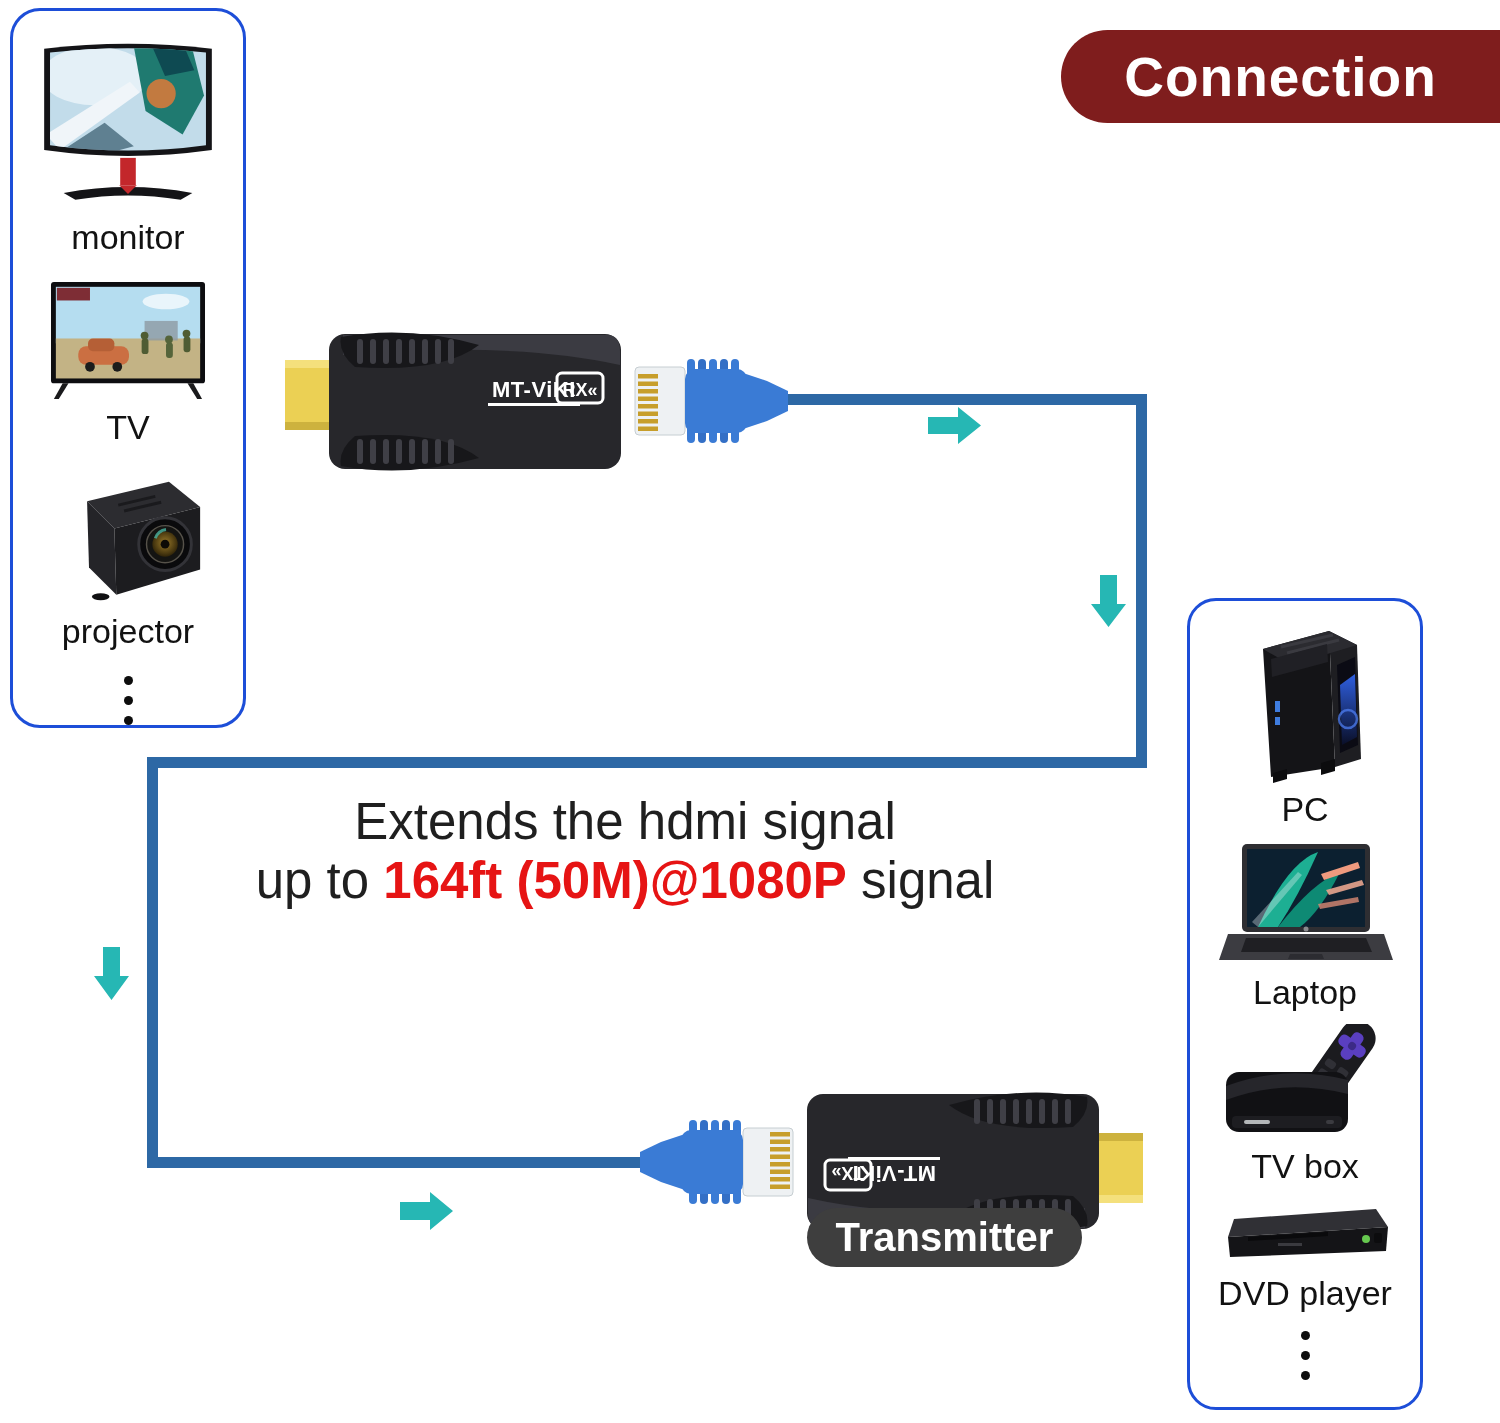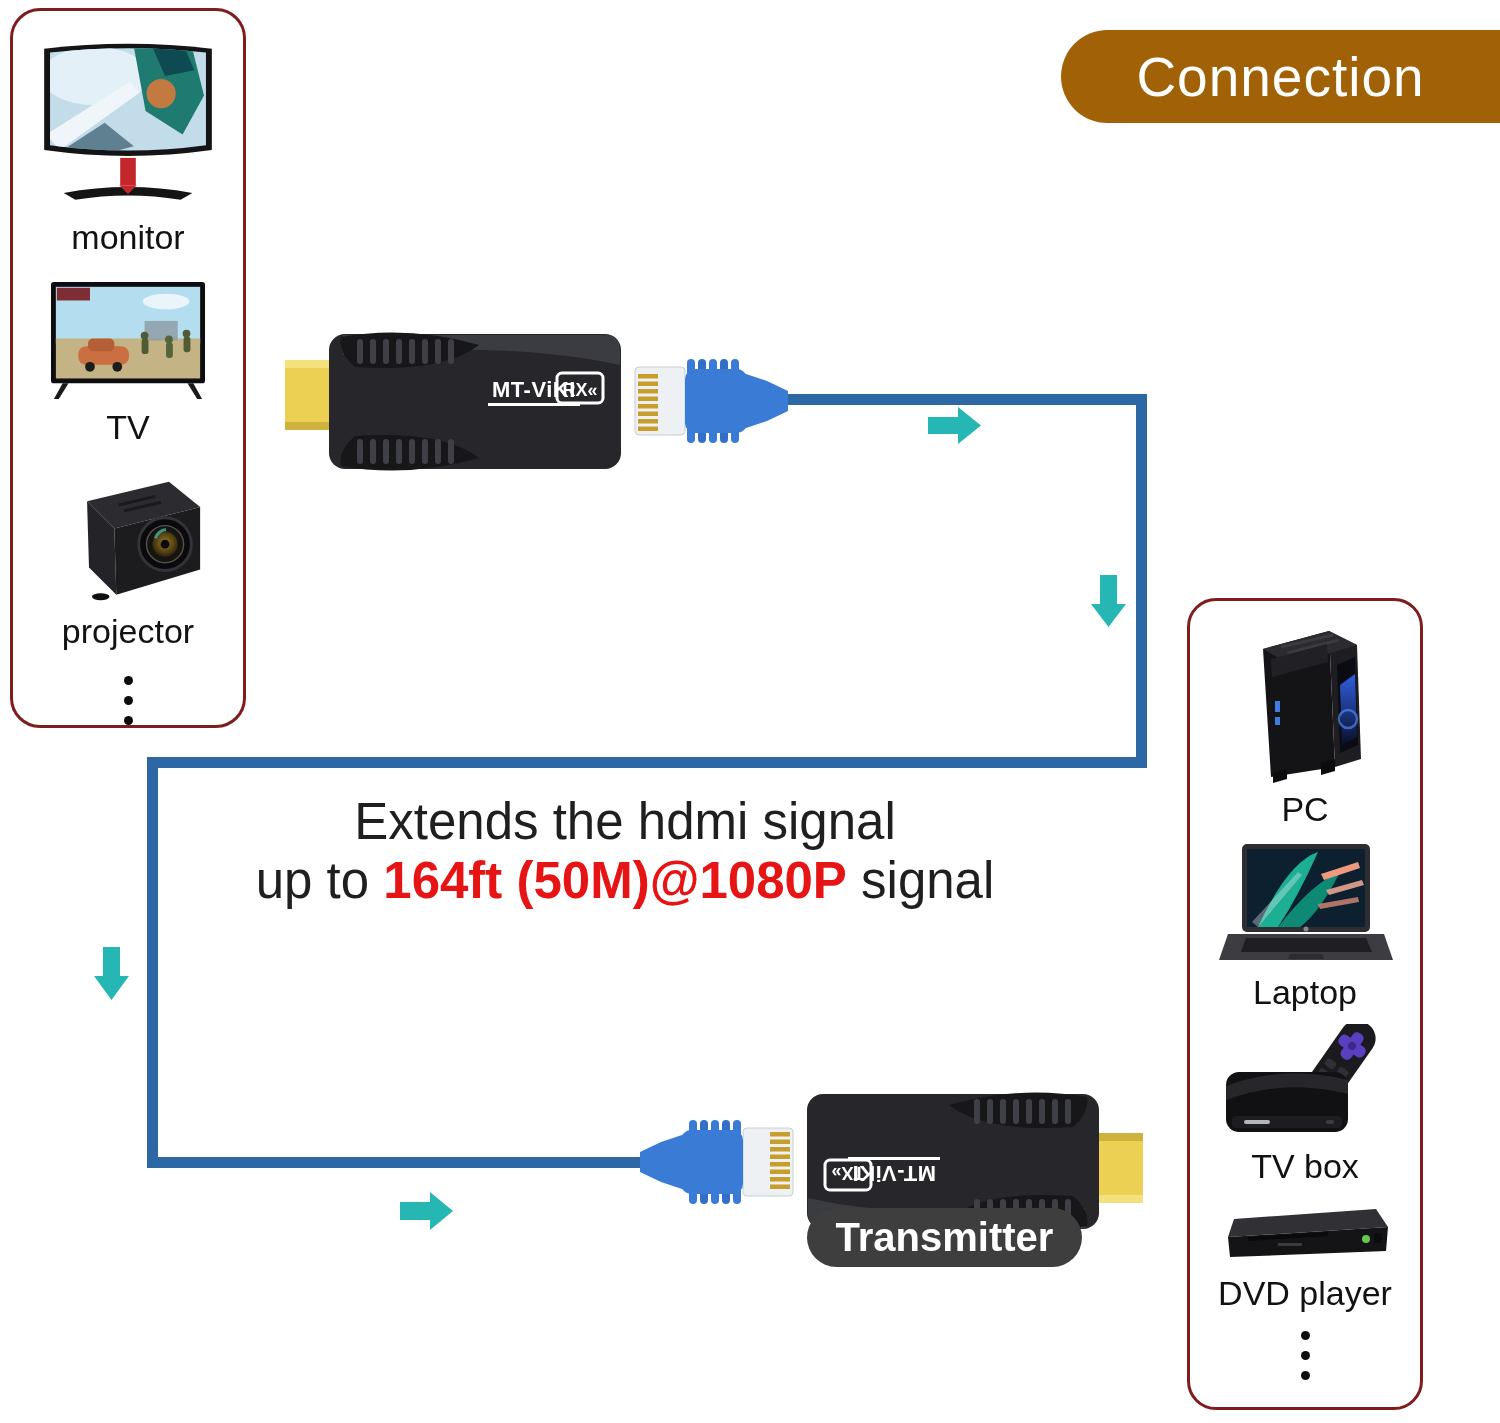--- a/index.html
+++ b/index.html
@@ -6,28 +6,28 @@
   body { margin: 0; background: #ffffff; font-family: "Liberation Sans", sans-serif; }
   .canvas {
     position: relative; width: 1500px; height: 1423px;
     background: #ffffff; overflow: hidden;
   }
   svg text { font-family: "Liberation Sans", sans-serif; }
 
   
   .title-badge {
     position: absolute; top: 30px; left: 1061px; right: 0; height: 93px;
-    background: #a16207; border-radius: 47px 0 0 47px;
+    background: #7f1d1d; border-radius: 47px 0 0 47px;
     display: flex; align-items: center; justify-content: center;
-    color: #ffffff; font-size: 55px; font-weight: normal; letter-spacing: 1px;
+    color: #ffffff; font-size: 55px; font-weight: bold; letter-spacing: 1px;
   }
 
   
   .device-box {
-    position: absolute; border: 3px solid #7f1d1d; border-radius: 30px;
+    position: absolute; border: 3px solid #1d4ed8; border-radius: 30px;
     background: #ffffff; display: flex; flex-direction: column; align-items: center;
   }
   .box-left  { left: 10px;  top: 8px;   width: 236px; height: 720px; padding-top: 26px; }
   .box-right { left: 1187px; top: 598px; width: 236px; height: 812px; padding-top: 16px; border-radius: 29px; }
   .dev-label { font-size: 34px; color: #121212; line-height: 1.1; }
   .dots { display: flex; flex-direction: column; align-items: center; gap: 11px; }
   .dot  { width: 9px; height: 9px; border-radius: 50%; background: #0d0d0d; }
 
   
   .cable-layer { position: absolute; left: 0; top: 0; }

